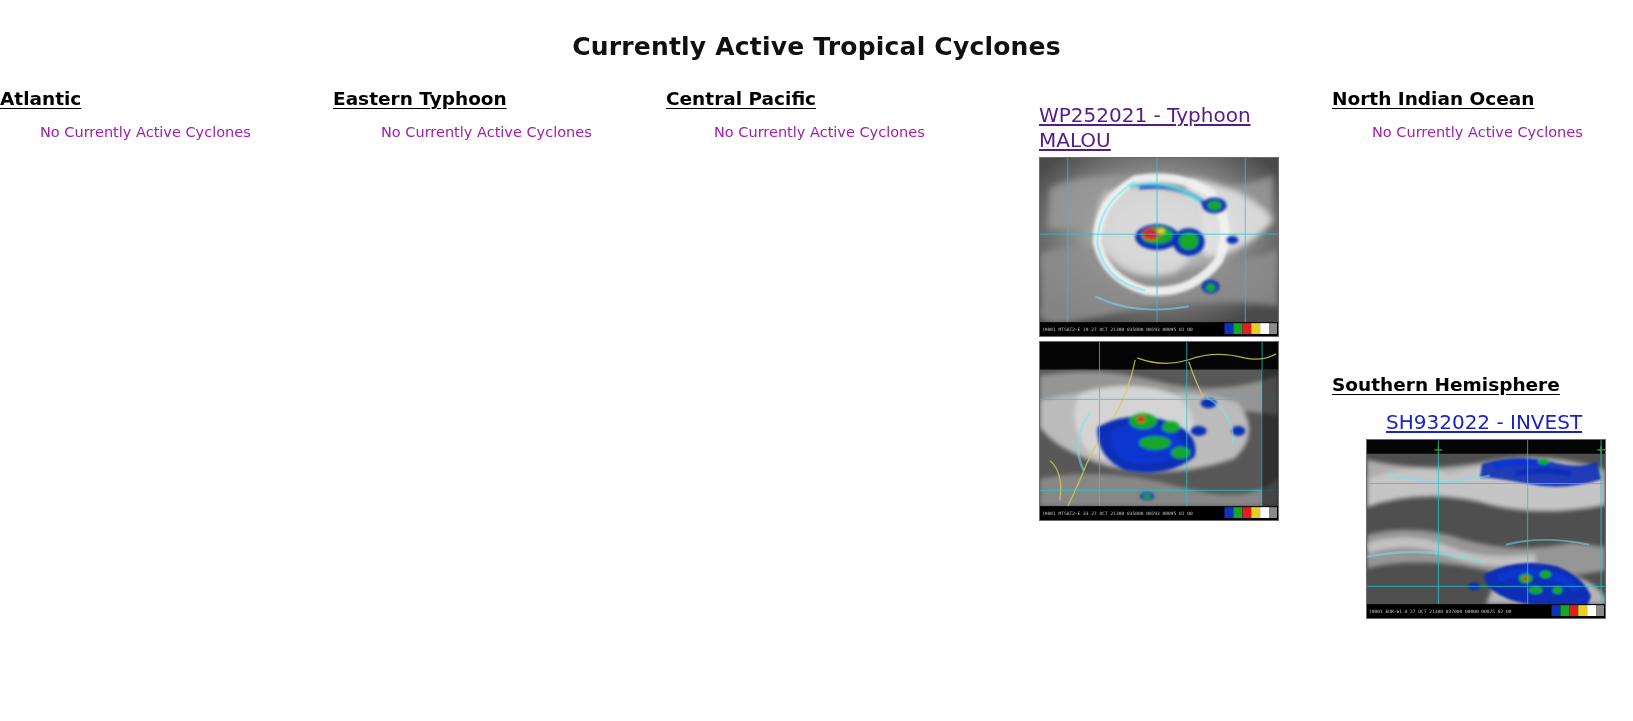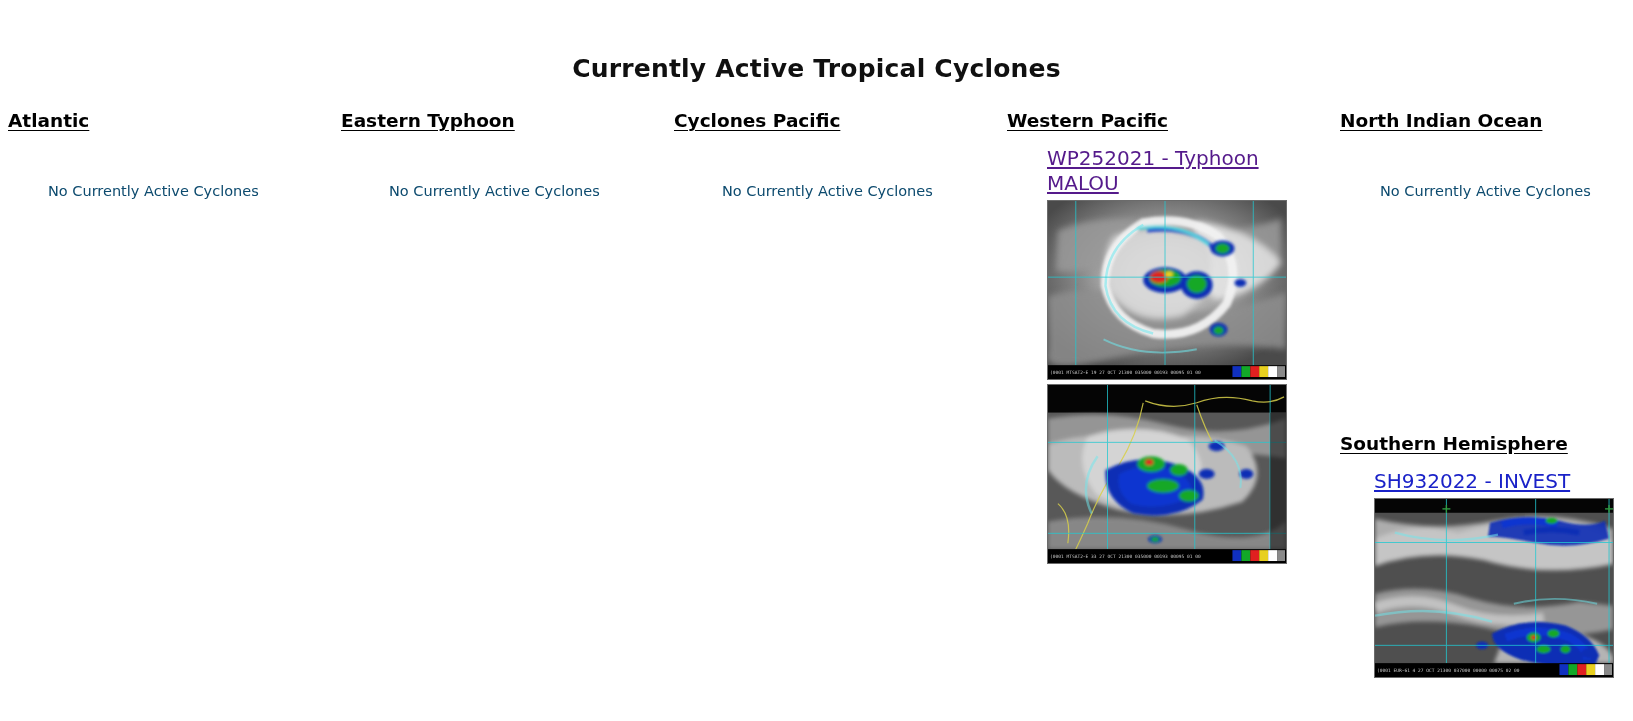--- a/index.html
+++ b/index.html
@@ -15,29 +15,28 @@
     overflow: hidden;
     position: relative;
   }
 
   #page-title {
     text-align: center;
     font-size: 25px;
     font-weight: bold;
     letter-spacing: 0.2px;
     margin: 0;
-    padding-top: 54px;
+    padding-top: 32px;
     color: #101010;
   }
 
   .basins {
     display: flex;
     width: 1296px;
     box-sizing: border-box;
-    padding-left: 8px;
     padding-top: 27px;
   }
   .basin-col {
     width: 333px;
     flex: 0 0 333px;
     box-sizing: border-box;
     position: relative;
   }
 
   .basin-header {
@@ -51,38 +50,37 @@
   }
 
   .basin-body {
     padding-top: 15px;
     padding-left: 40px;
   }
   .basin-body.indent-wide { padding-left: 48px; }
 
   .none-msg {
     font-size: 14.5px;
-    color: #0c4a6e;
+    color: #a21caf;
     white-space: nowrap;
-    margin-top: 37px;
   }
 
   .storm-entry { margin-bottom: 4px; }
 
   .storm-link {
     font-size: 20px;
     color: #551a8b;
     text-decoration: underline;
     text-underline-offset: 2px;
     display: inline-block;
     max-width: 240px;
     line-height: 1.25;
     cursor: pointer;
   }
-  .storm-link.unvisited { color: #1a22c8; }
+  .storm-link.unvisited { color: #1a22c8; margin-left: 20px; }
 
   .sat-wrap {
     margin-top: 4px;
     width: 240px;
     height: 180px;
     border: 1px solid #6b6b6b;
     box-sizing: border-box;
     position: relative;
     overflow: hidden;
     background: #000;
@@ -115,28 +113,27 @@
   </div>
 
   <div class="basin-col col-epac">
     <div class="basin-header">Eastern Typhoon</div>
     <div class="basin-body indent-wide">
       <div class="none-msg">No Currently Active Cyclones</div>
     </div>
   </div>
 
   <div class="basin-col col-cpac">
-    <div class="basin-header">Cyclones Pacific</div>
+    <div class="basin-header">Central Pacific</div>
     <div class="basin-body indent-wide">
       <div class="none-msg">No Currently Active Cyclones</div>
     </div>
   </div>
 
   <div class="basin-col col-wpac">
-    <div class="basin-header">Western Pacific</div>
     <div class="basin-body">
 
       <div class="storm-entry">
         <a class="storm-link">WP252021 - Typhoon MALOU</a>
         <div class="sat-wrap">
           <svg class="sat-svg" viewBox="0 0 240 180" preserveAspectRatio="none">
             <defs>
               <radialGradient id="wpSpiral" cx="50%" cy="45%" r="62%">
                 <stop offset="0%" stop-color="#d8d8d8"></stop>
                 <stop offset="28%" stop-color="#c2c2c2"></stop>

